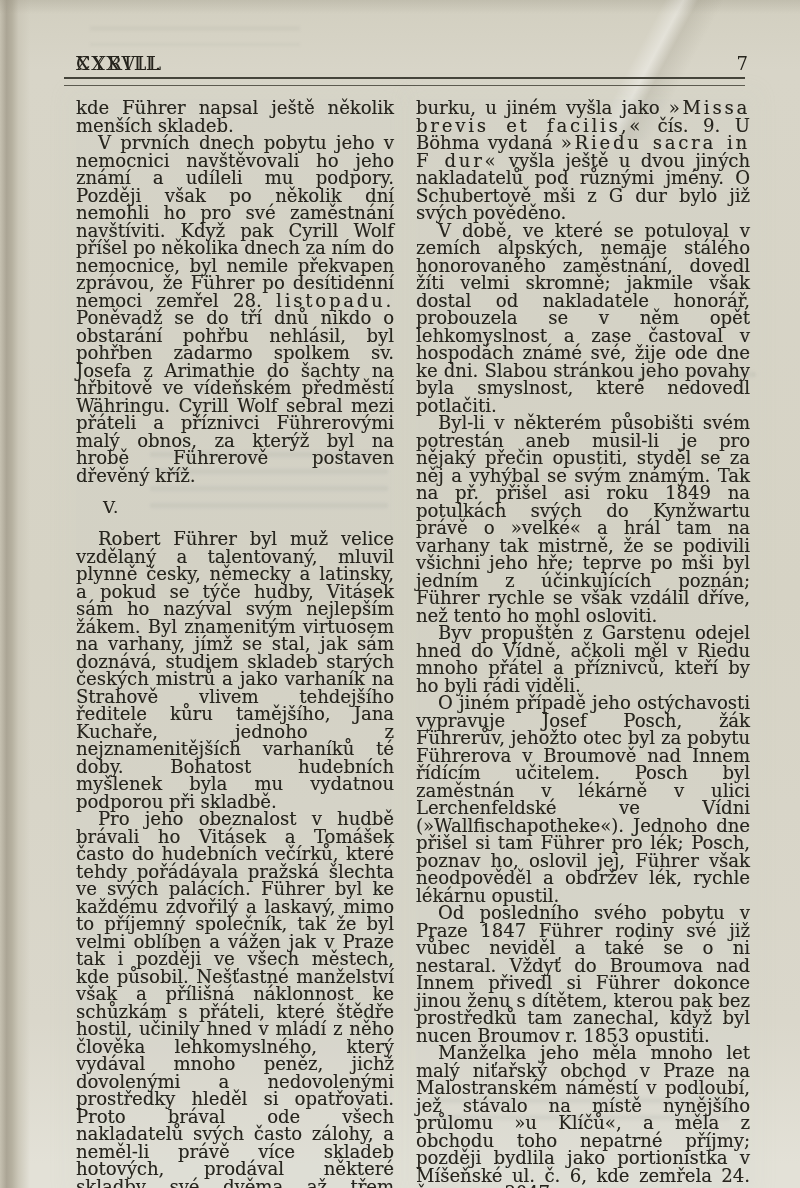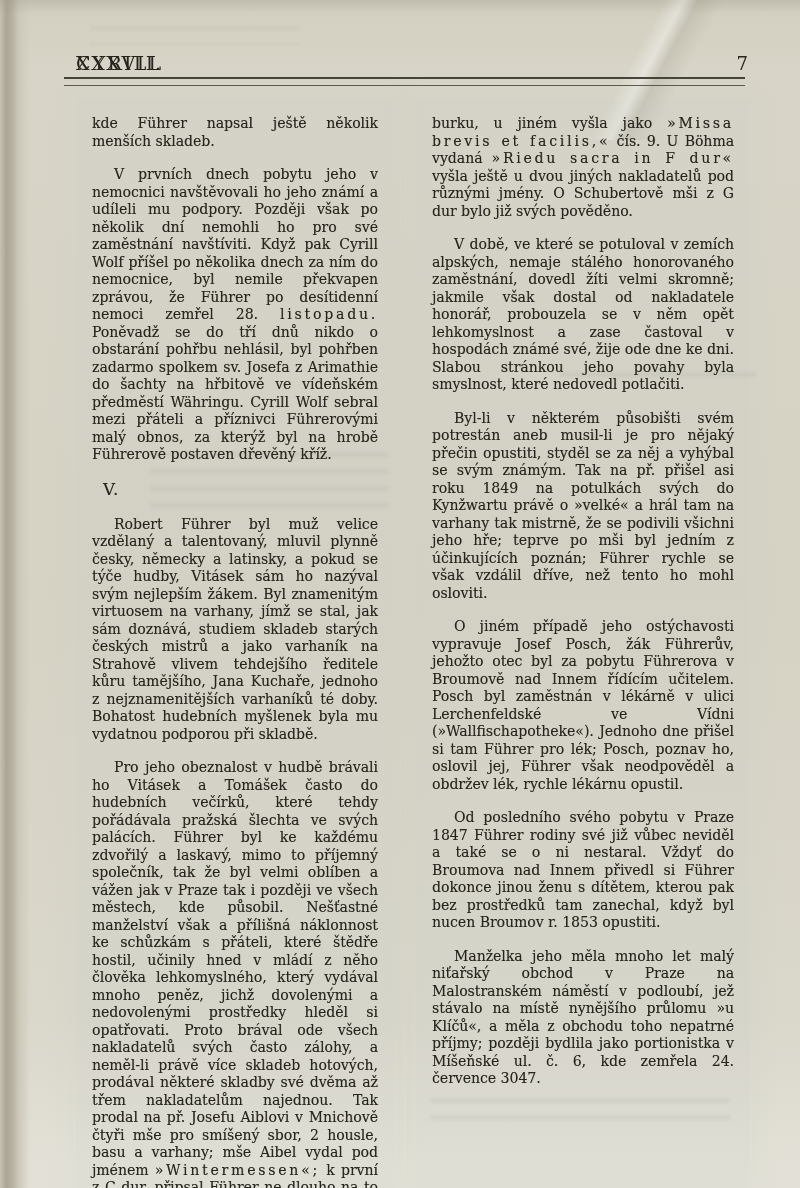--- a/index.html
+++ b/index.html
@@ -65,22 +65,22 @@
     display:flex;gap:22px;z-index:2;
   }
   .col{
     background:rgba(188,198,195,0.10);
     box-shadow:0 0 18px 10px rgba(188,198,195,0.08);
   }
   .col-left{width:318px;flex:none;}
   .col-right{flex:1;}
 
   .col p{
-    margin:16px;
-    font-size:14px;line-height:17.5px;
+    margin:0;
+    font-size:18px;line-height:17.5px;
     text-align:justify;
     text-shadow:0.3px 0.3px 0 rgba(35,33,26,0.35);
   }
   .col p.indent{text-indent:22px;}
   .sperr{letter-spacing:2.8px;}
   .section-heading{
     margin:14px 0 12px 27px;
     font-size:16.5px;line-height:20px;letter-spacing:1px;
     text-shadow:0.3px 0.3px 0 rgba(35,33,26,0.35);
   }
@@ -109,18 +109,19 @@
         <p><span>kde Führer napsal ještě několik menších skladeb.</span></p>
         <p class="indent"><span>V prvních dnech pobytu jeho v nemocnici navštěvovali ho jeho známí a udíleli mu podpory. Později však po několik dní nemohli ho pro své zaměstnání navštíviti. Když pak Cyrill Wolf příšel po několika dnech za ním do nemocnice, byl nemile překvapen zprávou, že Führer po desítidenní nemoci zemřel 28. </span><span class="sperr">listopadu.</span><span> Poněvadž se do tří dnů nikdo o obstarání pohřbu nehlásil, byl pohřben zadarmo spolkem sv. Josefa z Arimathie do šachty na hřbitově ve vídeňském předměstí Währingu. Cyrill Wolf sebral mezi přáteli a příznivci Führerovými malý obnos, za kterýž byl na hrobě Führerově postaven dřevěný kříž.</span></p>
         <div class="section-heading">V.</div>
         <p class="indent"><span>Robert Führer byl muž velice vzdělaný a talentovaný, mluvil plynně česky, německy a latinsky, a pokud se týče hudby, Vitásek sám ho nazýval svým nejlepším žákem. Byl znamenitým virtuosem na varhany, jímž se stal, jak sám doznává, studiem skladeb starých českých mistrů a jako varhaník na Strahově vlivem tehdejšího ředitele kůru tamějšího, Jana Kuchaře, jednoho z nejznamenitějších varhaníků té doby. Bohatost hudebních myšlenek byla mu vydatnou podporou při skladbě.</span></p>
         <p class="indent"><span>Pro jeho obeznalost v hudbě brávali ho Vitásek a Tomášek často do hudebních večírků, které tehdy pořádávala pražská šlechta ve svých palácích. Führer byl ke každému zdvořilý a laskavý, mimo to příjemný společník, tak že byl velmi oblíben a vážen jak v Praze tak i později ve všech městech, kde působil. Nešťastné manželství však a přílišná náklonnost ke schůzkám s přáteli, které štědře hostil, učinily hned v mládí z něho člověka lehkomyslného, který vydával mnoho peněz, jichž dovolenými a nedovolenými prostředky hleděl si opatřovati. Proto brával ode všech nakladatelů svých často zálohy, a neměl-li právě více skladeb hotových, prodával některé skladby své dvěma až třem nakladatelům najednou. Tak prodal na př. Josefu Aiblovi v Mnichově čtyři mše pro smíšený sbor, 2 housle, basu a varhany; mše Aibel vydal pod jménem </span><span class="sperr">»Wintermessen«;</span><span> k první z C dur, připsal Führer ne dlouho na to 2 klarinety a 2 rohy a prodal ji A. Böhmovi v Augs-</span></p>
       </div>
     <div class="col col-right" id="col-right">
         <p><span>burku, u jiném vyšla jako </span><span class="sperr">»Missa brevis et facilis,«</span><span> čís. 9. U Böhma vydaná </span><span class="sperr">»Riedu sacra in F dur«</span><span> vyšla ještě u dvou jiných nakladatelů pod různými jmény. O Schubertově mši z G dur bylo již svých pověděno.</span></p>
         <p class="indent"><span>V době, ve které se potuloval v zemích alpských, nemaje stálého honorovaného zaměstnání, dovedl žíti velmi skromně; jakmile však dostal od nakladatele honorář, probouzela se v něm opět lehkomyslnost a zase častoval v hospodách známé své, žije ode dne ke dni. Slabou stránkou jeho povahy byla smyslnost, které nedovedl potlačiti.</span></p>
         <p class="indent"><span>Byl-li v některém působišti svém potrestán aneb musil-li je pro nějaký přečin opustiti, styděl se za něj a vyhýbal se svým známým. Tak na př. přišel asi roku 1849 na potulkách svých do Kynžwartu právě o »velké« a hrál tam na varhany tak mistrně, že se podivili všichni jeho hře; teprve po mši byl jedním z účinkujících poznán; Führer rychle se však vzdálil dříve, než tento ho mohl osloviti.</span></p>
+        <p class="indent"><span>Byv propuštěn z Garstenu odejel hned do Vídně, ačkoli měl v Riedu mnoho přátel a příznivců, kteří by ho byli rádi viděli.</span></p>
         <p class="indent"><span>O jiném případě jeho ostýchavosti vypravuje Josef Posch, žák Führerův, jehožto otec byl za pobytu Führerova v Broumově nad Innem řídícím učitelem. Posch byl zaměstnán v lékárně v ulici Lerchenfeldské ve Vídni (»Wallfischapotheke«). Jednoho dne přišel si tam Führer pro lék; Posch, poznav ho, oslovil jej, Führer však neodpověděl a obdržev lék, rychle lékárnu opustil.</span></p>
         <p class="indent"><span>Od posledního svého pobytu v Praze 1847 Führer rodiny své již vůbec neviděl a také se o ni nestaral. Vždyť do Broumova nad Innem přivedl si Führer dokonce jinou ženu s dítětem, kterou pak bez prostředků tam zanechal, když byl nucen Broumov r. 1853 opustiti.</span></p>
         <p class="indent"><span>Manželka jeho měla mnoho let malý niťařský obchod v Praze na Malostranském náměstí v podloubí, jež stávalo na místě nynějšího průlomu »u Klíčů«, a měla z obchodu toho nepatrné příjmy; později bydlila jako portionistka v Míšeňské ul. č. 6, kde zemřela 24. července 3047.</span></p>
       </div>
   </main>
 </div>
 
 </body></html>

